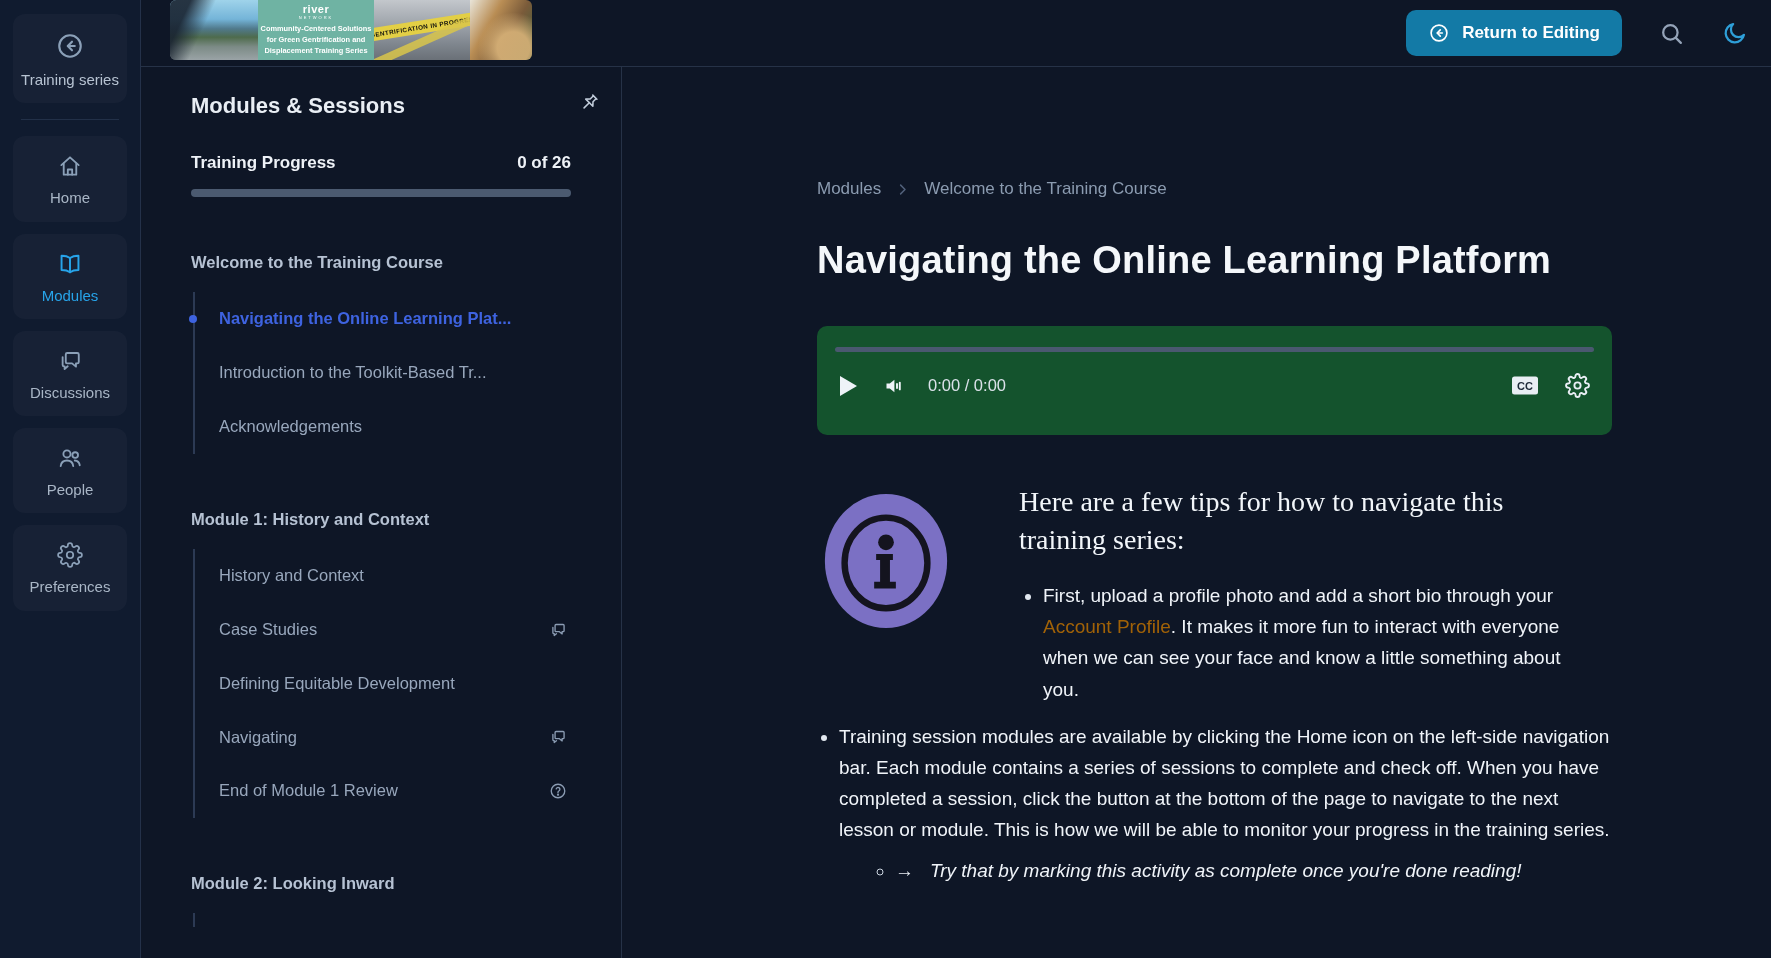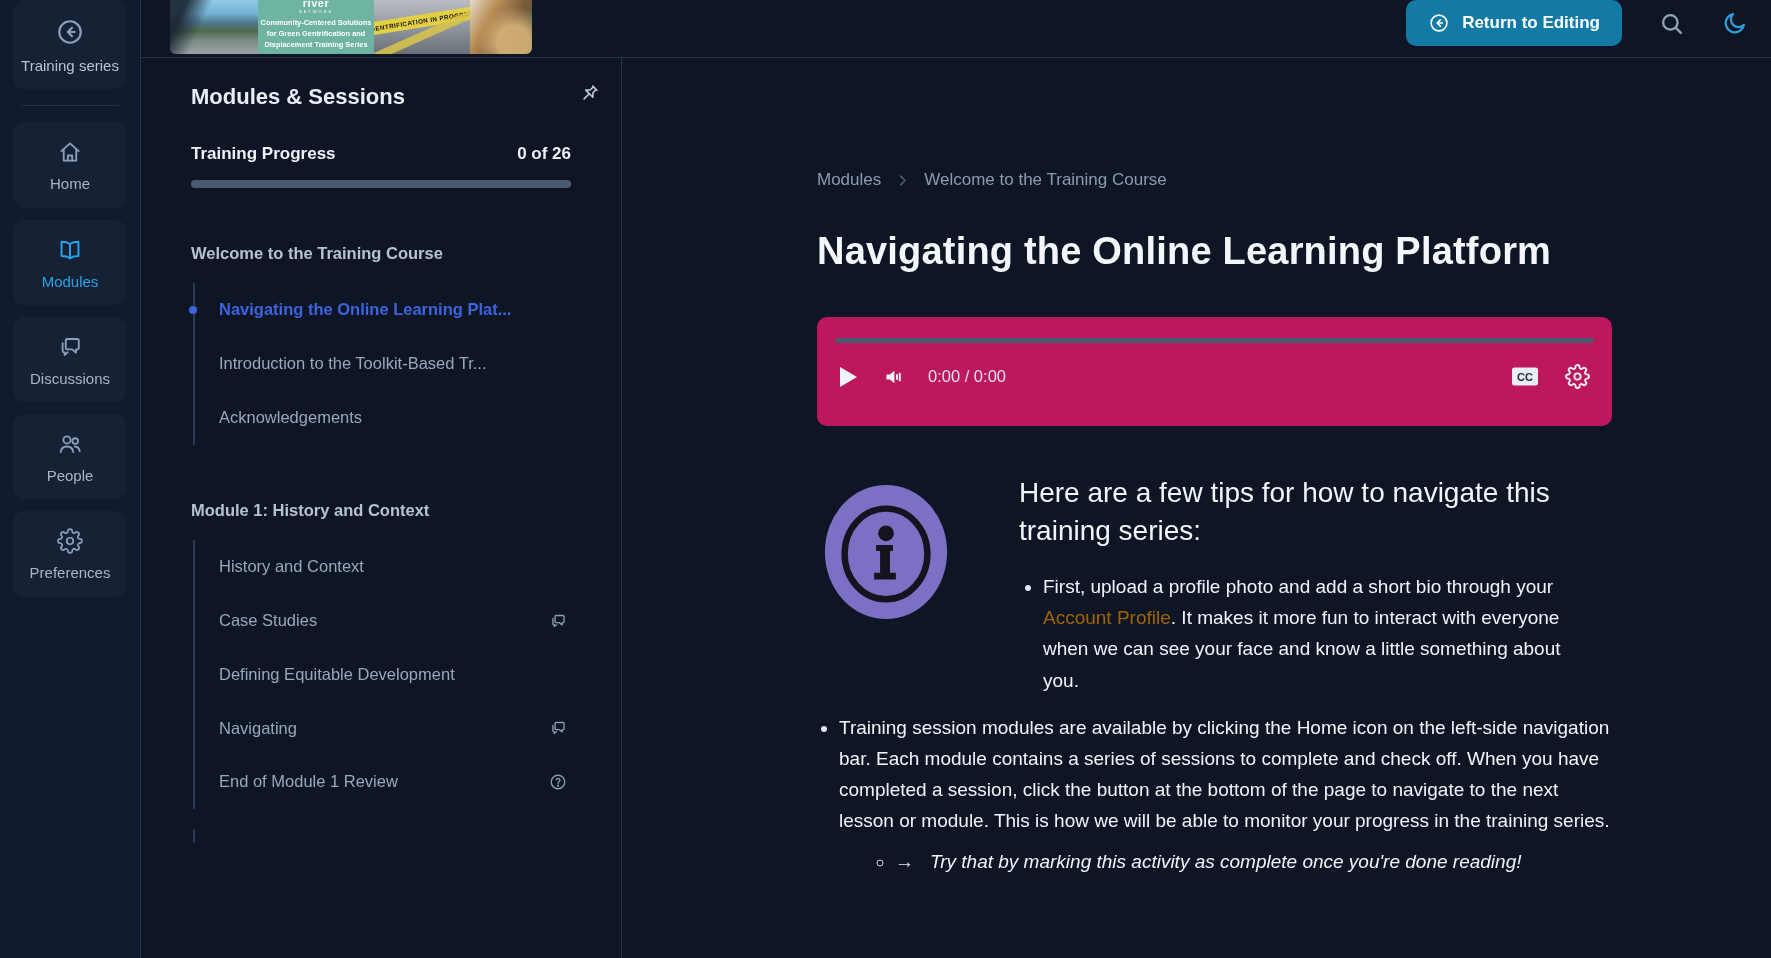--- a/index.html
+++ b/index.html
@@ -12,21 +12,21 @@
     overflow:hidden;
   }
   svg { display:block; }
 
   
   .rail {
     width:141px; flex:none; height:100%;
     background:#101b2f;
     border-right:1px solid #243149;
     display:flex; flex-direction:column; align-items:stretch;
-    padding:0 13px 0;
+    padding:14px 13px 0;
   }
   .rail-item {
     border-radius:12px;
     background:rgba(148,163,184,0.05);
     padding:17px 4px 15px;
     display:flex; flex-direction:column; align-items:center;
     color:#a9b6c6; cursor:pointer;
     margin-bottom:12px;
   }
   .rail-item .lbl { font-size:15px; margin-top:10px; text-align:center; line-height:1.15; }
@@ -34,23 +34,23 @@
   .rail-item.back { color:#b7c3d2; }
   .rail-item.active { color:#27a4ea; }
   .rail-item.active svg { stroke:#27a4ea; }
   .rail-divider { border:none; border-top:1px solid #223048; margin:4px 8px 16px; }
 
   
   .right { flex:1; display:flex; flex-direction:column; min-width:0; }
 
   
   .topbar {
-    height:58px; flex:none;
+    height:67px; flex:none;
     border-bottom:1px solid #263247;
-    display:flex; align-items:flex-start; justify-content:space-between;
+    display:flex; align-items:center; justify-content:space-between;
   }
   .banner {
     margin-left:29px; margin-top:-6px;
     width:362px; height:60px; border-radius:6px; overflow:hidden;
     display:flex; flex:none; cursor:pointer;
   }
   .seg1 {
     width:88px; flex:none;
     background:
       linear-gradient(115deg, rgba(25,35,48,0.9) 0 18%, rgba(25,35,48,0) 40%),
@@ -135,36 +135,36 @@
   .main-inner { width:795px; }
   .breadcrumb {
     margin-top:112px; display:flex; align-items:center; gap:14px;
     font-size:17px; color:#8b9bb0;
   }
   .breadcrumb .crumb { cursor:pointer; }
   .breadcrumb .chev { color:#51607a; }
   .page-title { margin-top:40px; font-size:38px; font-weight:700; color:#f4f7fa; letter-spacing:.2px; }
 
   .player {
-    margin-top:44px; height:109px; border-radius:10px; background:#be185d;
+    margin-top:44px; height:109px; border-radius:10px; background:#14532d;
   }
   .seekbar { margin:0 18px; padding-top:21px; cursor:pointer; }
   .seekbar .track { height:5px; border-radius:3px; background:#4a5870; }
   .controls { display:flex; align-items:center; padding:0 22px; margin-top:21px; }
   .ctl { background:none; border:none; cursor:pointer; padding:0; color:#e9eef4; }
   .ctl-play { margin-right:24px; }
   .ctl-volume { margin-right:22px; }
   .time { font-size:16.5px; color:#dbe2ea; }
   .ctl-cc { margin-left:auto; }
   .ctl-settings { margin-left:26px; }
 
   .tips-row { margin-top:48px; display:flex; }
   .info-badge { flex:none; width:138px; height:140px; margin-top:8px; }
   .tips-text { margin-left:64px; width:572px; }
-  .tips-heading { font-size:28px; font-weight:500; color:#f2f6fa; line-height:1.34; }
+  .tips-heading { font-size:28px; font-weight:500; color:#f2f6fa; line-height:1.34;font-family:Liberation Serif, serif; }
   .tips-list { margin:22px 0 0; padding-left:24px; font-size:19px; line-height:1.64; color:#f0f4f9; }
   .tips-list li::marker { color:#e2e8f0; }
   .body-link { color:#a16207; text-decoration:none; cursor:pointer; }
 
   .outer-list { margin:16px 0 0; padding-left:22px; font-size:19px; line-height:1.64; color:#f0f4f9; width:795px; }
   .outer-list > li::marker { color:#e2e8f0; }
   .sub-list { list-style:circle; margin-top:10px; padding-left:56px; }
   .sub-list li::marker { color:#cbd5e1; }
   .sub-arrow { margin-right:16px; font-style:normal; color:#e8edf3; }
   .sub-list em { font-style:italic; }
@@ -348,20 +348,21 @@
           <span class="right-ic">
             <svg width="18" height="18" viewBox="0 0 24 24" fill="none" stroke="currentColor" stroke-width="1.8" stroke-linecap="round" stroke-linejoin="round">
               <circle cx="12" cy="12" r="9"></circle>
                 <path d="M9.6 9.1a2.5 2.5 0 1 1 3.5 2.9c-.8.4-1.1.9-1.1 1.7v.3"></path>
                 <circle cx="12" cy="16.9" r=".6" fill="currentColor"></circle>
             </svg>
           </span>
         </li>
       </ul>
 
+      <h3 class="section-title">Module 2: Looking Inward</h3>
       <ul class="session-list stub"></ul>
     </aside>
 
     <main class="main">
       <div class="main-inner">
         <nav class="breadcrumb">
           <span class="crumb">Modules</span>
           <span class="chev">
             <svg width="15" height="15" viewBox="0 0 24 24" fill="none" stroke="currentColor" stroke-width="2.4" stroke-linecap="round" stroke-linejoin="round">
                 <path d="m9 5 7 7-7 7"></path>

